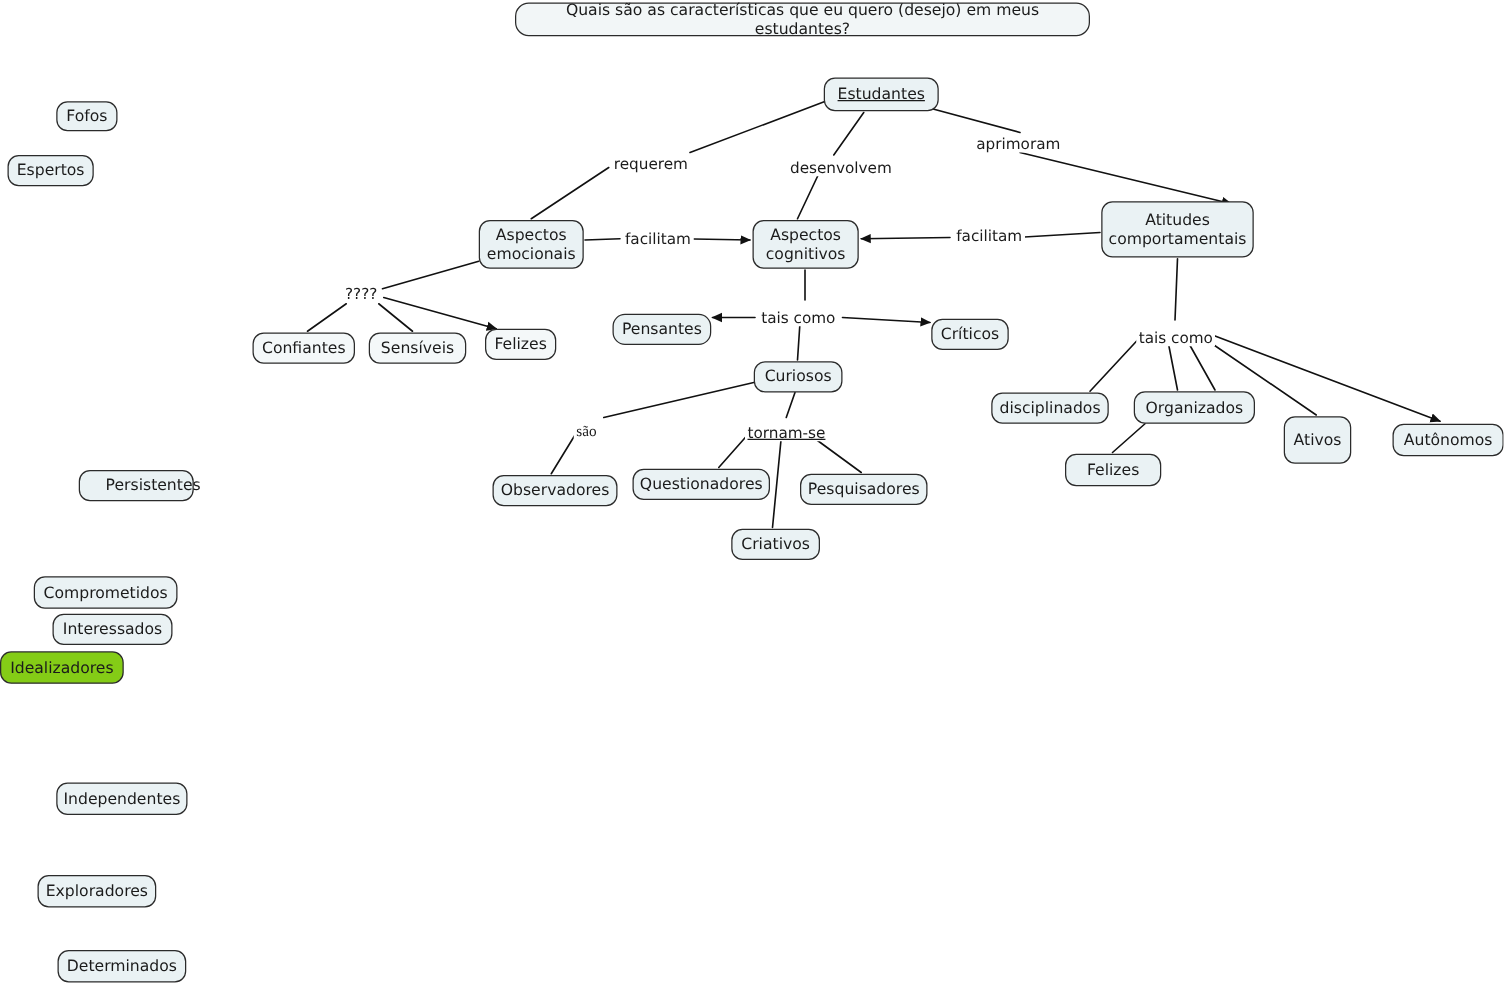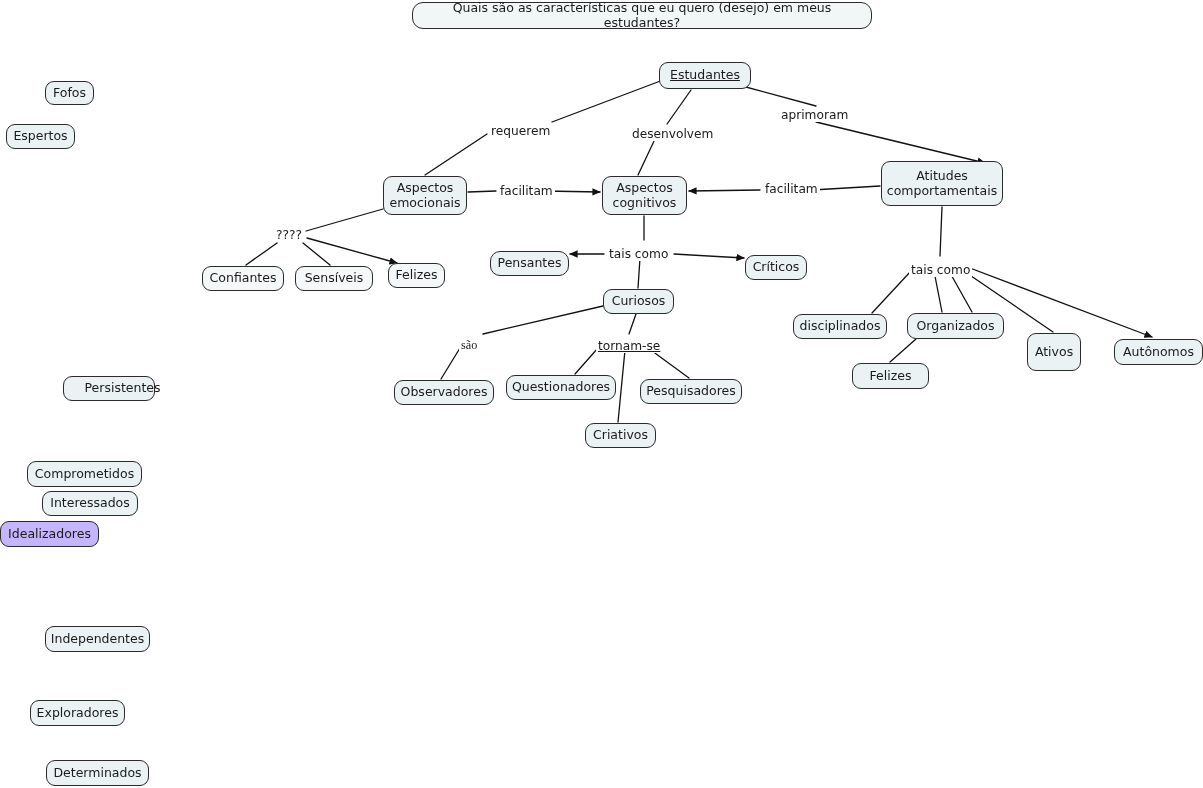--- a/index.html
+++ b/index.html
@@ -129,21 +129,21 @@
       <div class="node" style="left: 793px; top: 314px; width: 94px; height: 25px; background: rgb(234, 242, 244); border-color: rgb(43, 43, 43); color: rgb(27, 27, 27);">disciplinados</div>
       <div class="node" style="left: 907px; top: 313px; width: 97px; height: 26px; background: rgb(234, 242, 244); border-color: rgb(43, 43, 43); color: rgb(27, 27, 27);">Organizados</div>
       <div class="node" style="left: 852px; top: 363px; width: 77px; height: 26px; background: rgb(234, 242, 244); border-color: rgb(43, 43, 43); color: rgb(27, 27, 27);">Felizes</div>
       <div class="node" style="left: 1027px; top: 333px; width: 54px; height: 38px; background: rgb(234, 242, 244); border-color: rgb(43, 43, 43); color: rgb(27, 27, 27);">Ativos</div>
       <div class="node" style="left: 1114px; top: 339px; width: 89px; height: 26px; background: rgb(234, 242, 244); border-color: rgb(43, 43, 43); color: rgb(27, 27, 27);">Autônomos</div>
       <div class="node" style="left: 45px; top: 81px; width: 49px; height: 24px; background: rgb(234, 242, 244); border-color: rgb(43, 43, 43); color: rgb(27, 27, 27);">Fofos</div>
       <div class="node" style="left: 6px; top: 124px; width: 69px; height: 25px; background: rgb(234, 242, 244); border-color: rgb(43, 43, 43); color: rgb(27, 27, 27);">Espertos</div>
       <div class="node" style="left: 63px; top: 376px; width: 92px; height: 25px; background: rgb(234, 242, 244); border-color: rgb(43, 43, 43); color: rgb(27, 27, 27); padding-left: 35px;">Persistentes</div>
       <div class="node" style="left: 27px; top: 461px; width: 115px; height: 26px; background: rgb(234, 242, 244); border-color: rgb(43, 43, 43); color: rgb(27, 27, 27);">Comprometidos</div>
       <div class="node" style="left: 42px; top: 491px; width: 96px; height: 25px; background: rgb(234, 242, 244); border-color: rgb(43, 43, 43); color: rgb(27, 27, 27);">Interessados</div>
-      <div class="node" style="left: 0px; top: 521px; width: 99px; height: 26px; background: #c4b5fd; border-color: rgb(43, 43, 43); color: rgb(27, 27, 27); text-align: center;">Idealizadores</div>
+      <div class="node" style="left: 0px; top: 521px; width: 99px; height: 26px; background: #84cc16; border-color: rgb(43, 43, 43); color: rgb(27, 27, 27); text-align: center;">Idealizadores</div>
       <div class="node" style="left: 45px; top: 626px; width: 105px; height: 26px; background: rgb(234, 242, 244); border-color: rgb(43, 43, 43); color: rgb(27, 27, 27);">Independentes</div>
       <div class="node" style="left: 30px; top: 700px; width: 95px; height: 26px; background: rgb(234, 242, 244); border-color: rgb(43, 43, 43); color: rgb(27, 27, 27);">Exploradores</div>
       <div class="node" style="left: 46px; top: 760px; width: 103px; height: 26px; background: rgb(234, 242, 244); border-color: rgb(43, 43, 43); color: rgb(27, 27, 27);">Determinados</div>
     </div>
   <div id="label-layer">
       <div class="elabel" style="left: 489px; top: 124px; color: rgb(27, 27, 27);">requerem</div>
       <div class="elabel" style="left: 630px; top: 127px; color: rgb(27, 27, 27);">desenvolvem</div>
       <div class="elabel" style="left: 779px; top: 108px; color: rgb(27, 27, 27);">aprimoram</div>
       <div class="elabel" style="left: 498px; top: 184px; color: rgb(27, 27, 27);">facilitam</div>
       <div class="elabel" style="left: 763px; top: 182px; color: rgb(27, 27, 27);">facilitam</div>

